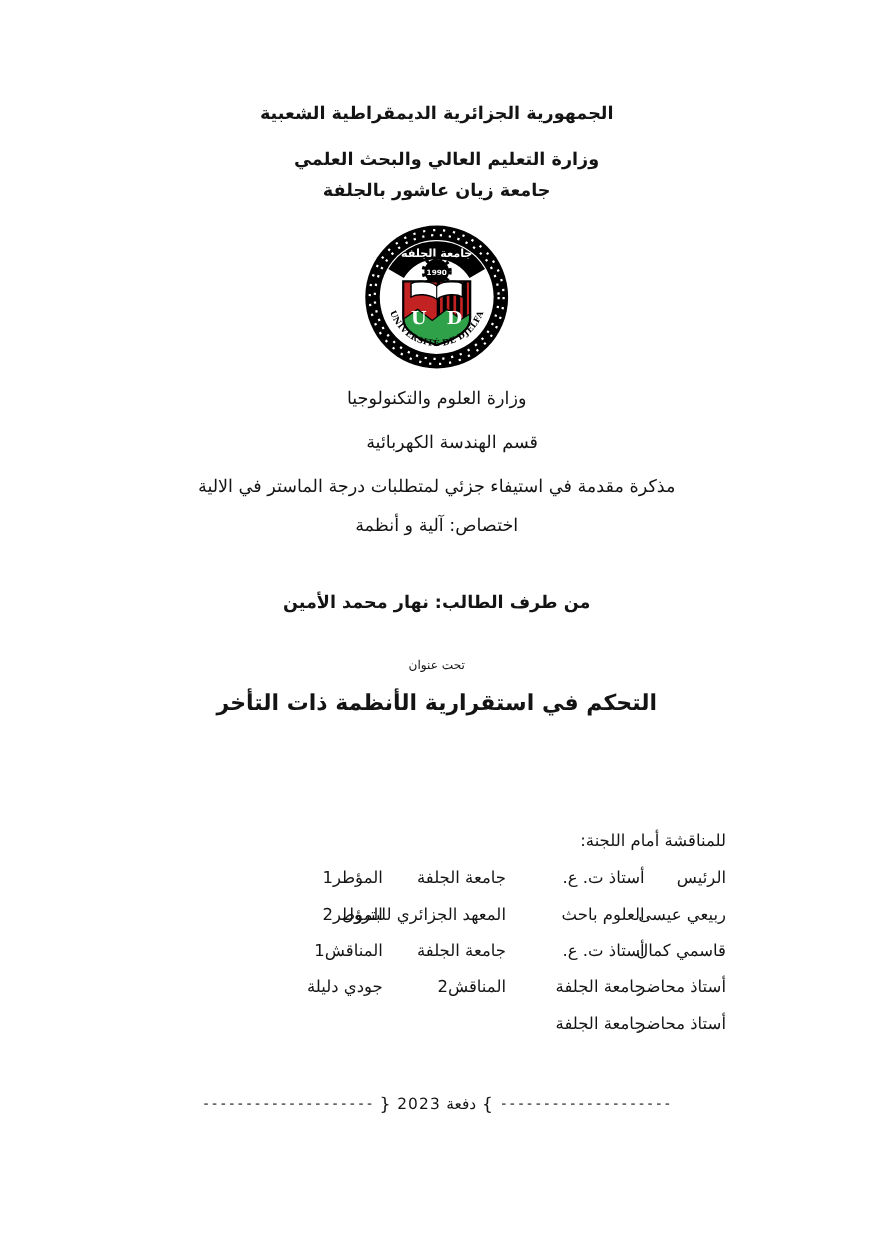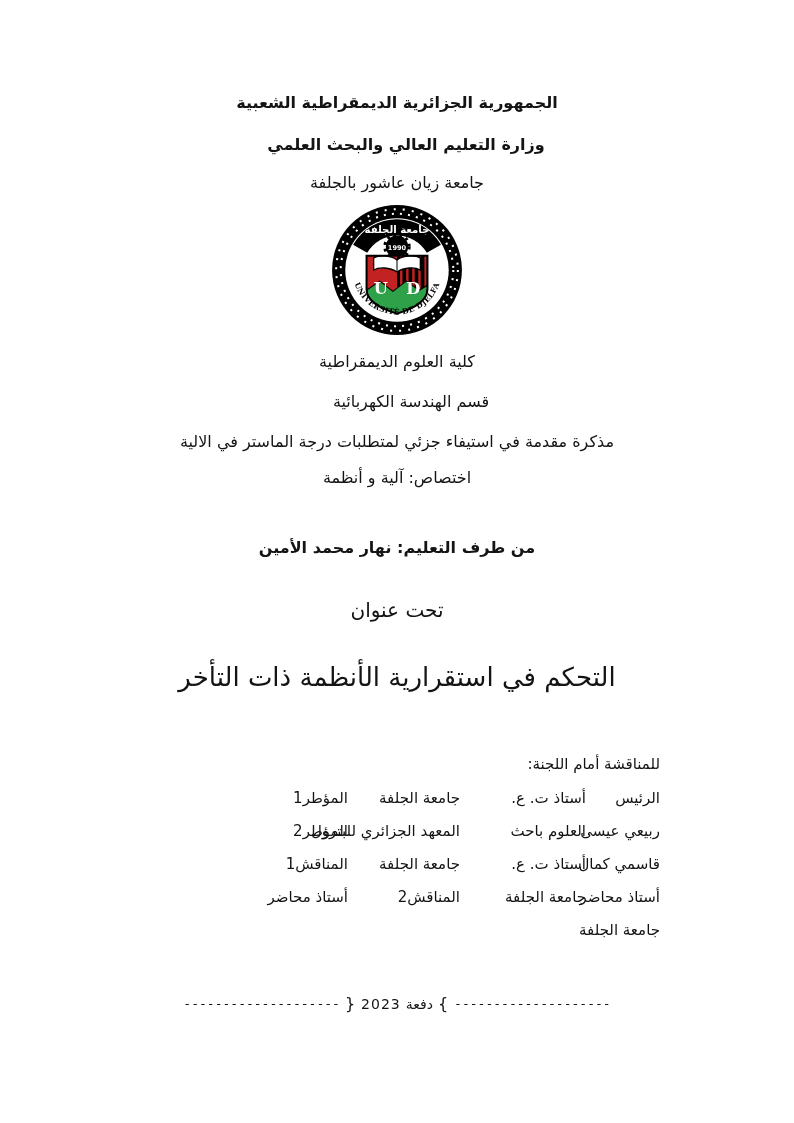--- a/index.html
+++ b/index.html
@@ -9,31 +9,31 @@
     font-family: "DejaVu Sans", sans-serif;
     color: #141414;
     position: relative;
     overflow: hidden;
   }
   .abs { position: absolute; left: 0; right: 0; text-align: center; }
   .ar { direction: rtl; unicode-bidi: embed; }
 
   .hdr-line1 { top: 93px;  font-size: 16px; font-weight: bold; }
   .hdr-line2 { top: 135px; font-size: 16px; font-weight: bold; padding-left: 18px; }
-  .hdr-line3 { top: 173px; font-size: 16px; font-weight: normal; }
+  .hdr-line3 { top: 163px; font-size: 16px; font-weight: bold; }
 
   .logo-wrap { top: 200px; }
 
   .faculty    { top: 352px; font-size: 16px; }
   .department { top: 392px; font-size: 16px; padding-left: 28px; }
   .memoir     { top: 432px; font-size: 16px; }
   .specialty  { top: 468px; font-size: 16px; }
   .student    { top: 538px; font-size: 16px; font-weight: bold; }
-  .under      { top: 598px; font-size: 20px; }
-  .thesis-title { top: 662px; font-size: 26px; font-weight: normal; letter-spacing: 0.5px; }
+  .under      { top: 598px; font-size: 11px; }
+  .thesis-title { top: 626px; font-size: 20px; font-weight: bold; letter-spacing: 0.5px; }
 
   .committee-heading {
     position: absolute; top: 740px; right: 134px;
     font-size: 15px; direction: rtl; margin-top: 15px;
   }
 
   .committee {
     position: absolute; top: 781px; right: 134px;
     direction: rtl;
     display: grid;
@@ -102,26 +102,26 @@
     <text x="91" y="93" text-anchor="middle" font-size="16" font-weight="bold" fill="#fff" font-family="DejaVu Serif, serif">D</text>
 
     <path d="M45 55 H105 V88 Q105 103 75 112 Q45 103 45 88 Z" fill="none" stroke="#000" stroke-width="2"></path>
 
     <text font-size="7.5" font-weight="bold" fill="#000" letter-spacing="0.3" font-family="DejaVu Serif, serif">
       <textPath href="#btmArc" startOffset="50%" text-anchor="middle">UNIVERSITÉ DE DJELFA</textPath>
     </text>
   </svg>
 </div>
 
-<div class="abs ar faculty">كلية العلوم الديمقراطية</div>
+<div class="abs ar faculty">وزارة العلوم والتكنولوجيا</div>
 <div class="abs ar department">قسم الهندسة الكهربائية</div>
 <div class="abs ar memoir">مذكرة مقدمة في استيفاء جزئي لمتطلبات درجة الماستر في الالية</div>
 <div class="abs ar specialty">اختصاص: آلية و أنظمة</div>
 
-<div class="abs ar student">من طرف التعليم: نهار محمد الأمين</div>
+<div class="abs ar student">من طرف الطالب: نهار محمد الأمين</div>
 
 <div class="abs ar under">تحت عنوان</div>
 <div class="abs ar thesis-title">التحكم في استقرارية الأنظمة ذات التأخر</div>
 
 <div class="committee-heading">للمناقشة أمام اللجنة:</div>
 
 <div class="committee">
   <div>الرئيس</div>
   <div>أستاذ ت. ع.</div>
   <div>جامعة الجلفة</div>
@@ -134,20 +134,21 @@
   <div>المؤطر2</div>
   <div>قاسمي كمال</div>
   <div>أستاذ ت. ع.</div>
   <div>جامعة الجلفة</div>
 
   <div>المناقش1</div>
   <div>أستاذ محاضر</div>
   <div>جامعة الجلفة</div>
 
   <div>المناقش2</div>
+  <div>جودي دليلة</div>
   <div>أستاذ محاضر</div>
   <div>جامعة الجلفة</div>
 </div>
 
 <div class="footer">
   <span class="dashes">--------------------</span>
   <span class="brace">}</span>
   <span>2023</span>
   <span class="batch-word">دفعة</span>
   <span class="brace">{</span>

